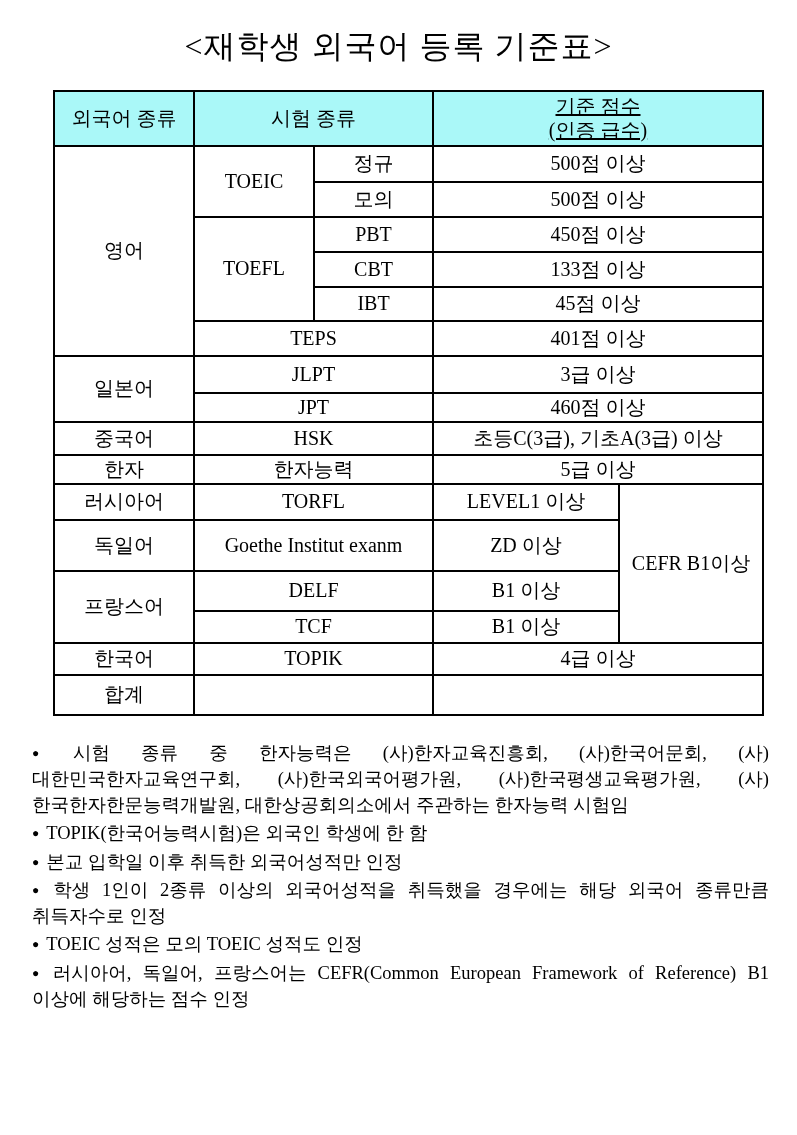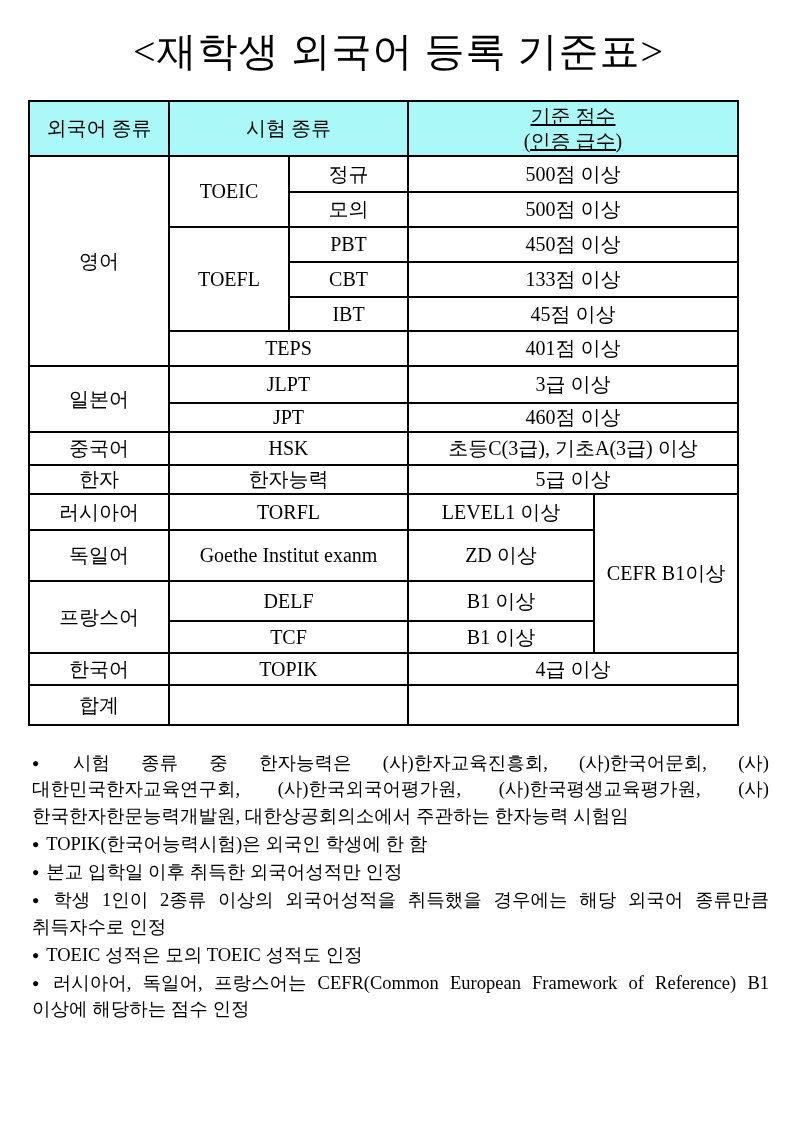--- a/index.html
+++ b/index.html
@@ -16,31 +16,31 @@
   }
   .page {
     position: relative;
     width: 797px;
     height: 1135px;
     background: #ffffff;
   }
   .title {
     margin-top: 26px;
     text-align: center;
-    font-size: 40px;
+    font-size: 32px;
     font-weight: normal;
     letter-spacing: 1px;
     line-height: 1.3;
     white-space: nowrap;
   }
   table.criteria {
     border-collapse: collapse;
     table-layout: fixed;
     width: 709px;
-    margin: 22px 0 0 28px;
+    margin: 22px 0 0 53px;
   }
   table.criteria th,
   table.criteria td {
     border: 2px solid #000000;
     text-align: center;
     vertical-align: middle;
     font-size: 20px;
     font-weight: normal;
     padding: 0 2px;
     overflow: hidden;

